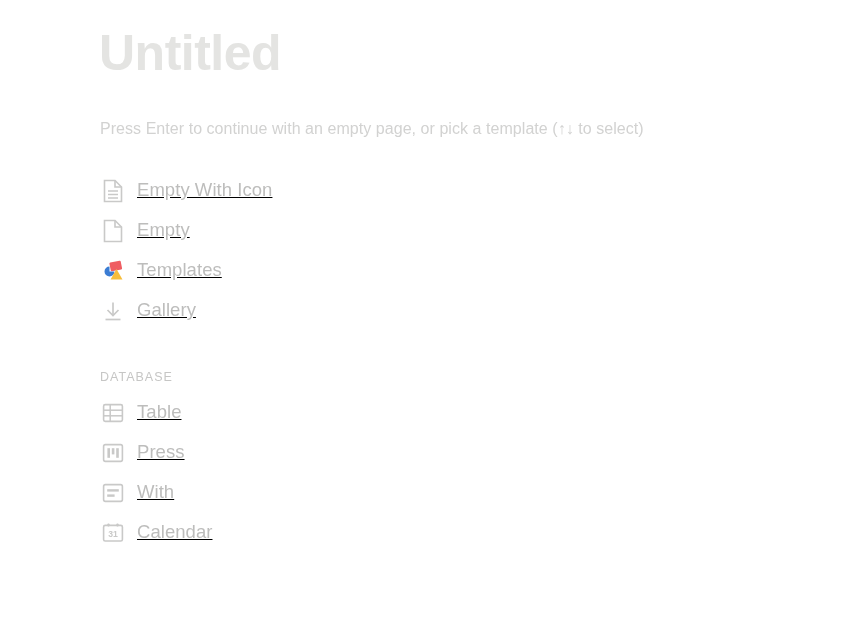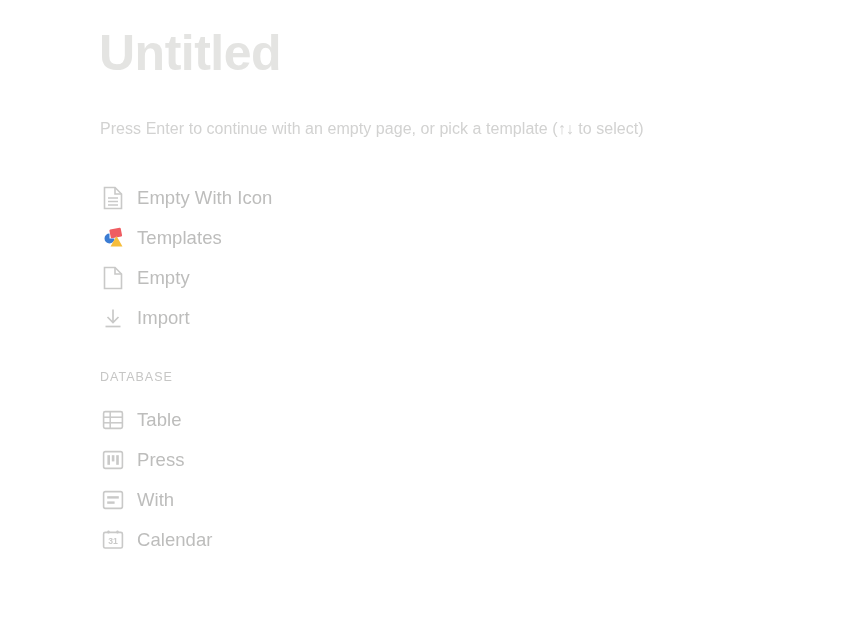--- a/index.html
+++ b/index.html
@@ -52,23 +52,23 @@
 
   .option-list {
     position: absolute;
     left: 76px;
     top: 178px;
     width: 420px;
   }
 
   .option-row {
     display: flex;
-    align-items: center;
     height: 40px;
     cursor: pointer;
+    text-decoration: underline;
   }
 
   .option-icon {
     width: 26px;
     height: 26px;
     min-width: 26px;
     display: flex;
     align-items: center;
     justify-content: center;
     margin-right: 11px;
@@ -122,48 +122,48 @@
           <line x1="6" y1="12" x2="16" y2="12" stroke="#c9c9c8" stroke-width="1.5"></line>
           <line x1="6" y1="15.5" x2="16" y2="15.5" stroke="#c9c9c8" stroke-width="1.5"></line>
           <line x1="6" y1="19" x2="16" y2="19" stroke="#c9c9c8" stroke-width="1.5"></line>
         </svg>
       </span>
       <span class="option-label">Empty With Icon</span>
     </div>
 
     <div class="option-row">
       <span class="option-icon">
+        <svg width="22" height="24" viewBox="0 0 22 24">
+          <path d="M2.5 1.5 H13 L19.5 8 V22.5 H2.5 Z" fill="none" stroke="#c9c9c8" stroke-width="1.6"></path>
+          <path d="M13 1.5 V8 H19.5" fill="none" stroke="#c9c9c8" stroke-width="1.6"></path>
+        </svg>
+      </span>
+      <span class="option-label">Empty</span>
+    </div>
+
+    <div class="option-row">
+      <span class="option-icon">
         <svg width="24" height="24" viewBox="0 0 24 24">
           <rect x="9" y="2.5" width="11.5" height="9" rx="1" fill="#ef5d62" transform="rotate(-11 14.75 7)"></rect>
           <path d="M8.5 7.5 A5 5 0 1 0 13.5 12.5 L8.5 12.5 Z" fill="#3b7cd3"></path>
           <path d="M15.5 10 L21.5 20.5 H9.5 Z" fill="#f6bd3b"></path>
         </svg>
       </span>
       <span class="option-label">Templates</span>
     </div>
 
     <div class="option-row">
       <span class="option-icon">
-        <svg width="22" height="24" viewBox="0 0 22 24">
-          <path d="M2.5 1.5 H13 L19.5 8 V22.5 H2.5 Z" fill="none" stroke="#c9c9c8" stroke-width="1.6"></path>
-          <path d="M13 1.5 V8 H19.5" fill="none" stroke="#c9c9c8" stroke-width="1.6"></path>
-        </svg>
-      </span>
-      <span class="option-label">Empty</span>
-    </div>
-
-    <div class="option-row">
-      <span class="option-icon">
         <svg width="24" height="24" viewBox="0 0 24 24">
           <line x1="12" y1="3.5" x2="12" y2="16" stroke="#c9c9c8" stroke-width="1.7"></line>
           <path d="M6.5 11 L12 16.5 L17.5 11" fill="none" stroke="#c9c9c8" stroke-width="1.7"></path>
           <line x1="4.5" y1="20.5" x2="19.5" y2="20.5" stroke="#c9c9c8" stroke-width="1.7"></line>
         </svg>
       </span>
-      <span class="option-label">Import</span>
+      <span class="option-label">Gallery</span>
     </div>
 
   </div>
 
   <div class="section-header">DATABASE</div>
 
   <div class="db-list">
 
     <div class="option-row">
       <span class="option-icon">

